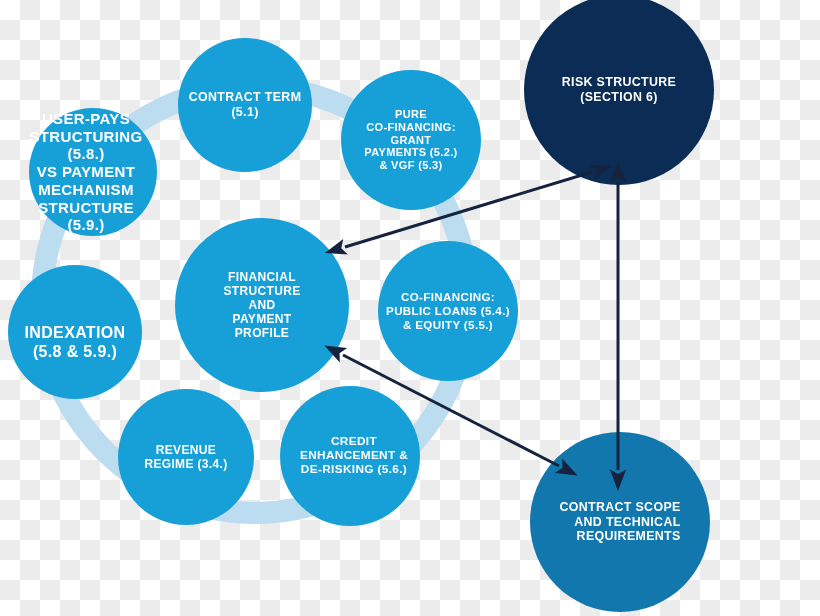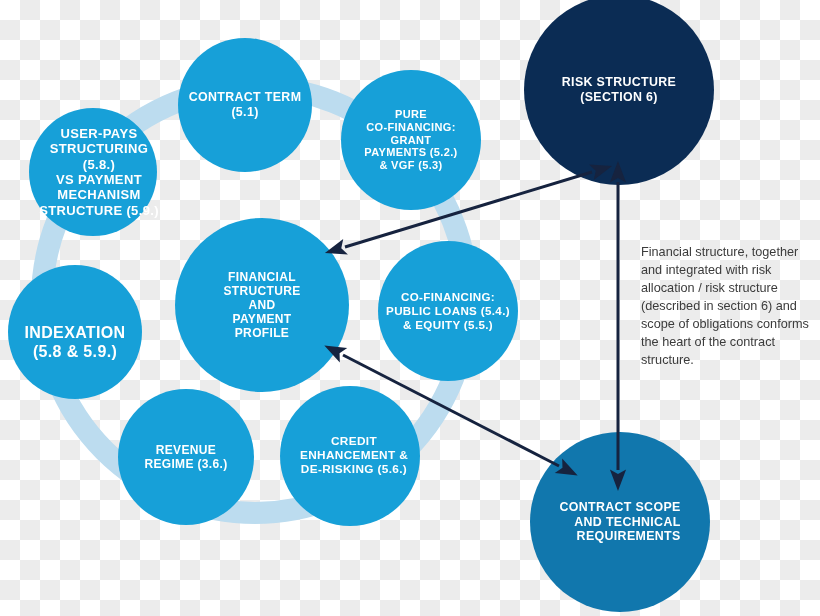--- a/index.html
+++ b/index.html
@@ -85,53 +85,46 @@
     <g id="connectors-group">
         <line x1="345" y1="247" x2="592" y2="172" stroke="#16233f" stroke-width="3" marker-end="url(#ah-end)" marker-start="url(#ah-start)"></line>
         <line x1="343" y1="355" x2="559" y2="466" stroke="#16233f" stroke-width="3" marker-end="url(#ah-end)" marker-start="url(#ah-start)"></line>
         <line x1="618" y1="182" x2="618" y2="470" stroke="#16233f" stroke-width="3" marker-end="url(#ah-end)" marker-start="url(#ah-start)"></line>
       </g>
   </svg>
 
   <div id="labels-layer">
       <div class="node-label" style="left: 178px; top: 38px; width: 134px; height: 134px; font-size: 12.4px;">CONTRACT TERM
 (5.1)</div>
-      <div class="node-label" style="left: 35px; top: 108px; width: 128px; height: 128px; font-size: 13px;">USER-PAYS
+      <div class="node-label" style="left: 22px; top: 108px; width: 128px; height: 128px; font-size: 15px;">USER-PAYS
 STRUCTURING (5.8.)
 VS PAYMENT
 MECHANISM
 STRUCTURE (5.9.)</div>
       <div class="node-label" style="left: 341px; top: 70px; width: 140px; height: 140px; font-size: 11px;">PURE
 CO-FINANCING:
 GRANT
 PAYMENTS (5.2.)
 &amp; VGF (5.3)</div>
       <div class="node-label" style="left: 175px; top: 218px; width: 174px; height: 174px; font-size: 12px;">FINANCIAL
 STRUCTURE
 AND
 PAYMENT
 PROFILE</div>
       <div class="node-label" style="left: 378px; top: 241px; width: 140px; height: 140px; font-size: 11.6px;">CO-FINANCING:
 PUBLIC LOANS (5.4.)
 &amp; EQUITY (5.5.)</div>
       <div class="node-label" style="left: 8px; top: 276px; width: 134px; height: 134px; font-size: 16px;">INDEXATION
 (5.8 &amp; 5.9.)</div>
       <div class="node-label" style="left: 118px; top: 389px; width: 136px; height: 136px; font-size: 12px;">REVENUE
-REGIME (3.6.)</div>
+REGIME (3.4.)</div>
       <div class="node-label" style="left: 284px; top: 386px; width: 140px; height: 140px; font-size: 11.8px;">CREDIT
 ENHANCEMENT &amp;
 DE-RISKING (5.6.)</div>
       <div class="node-label" style="left: 524px; top: -5px; width: 190px; height: 190px; font-size: 12.4px;">RISK STRUCTURE
 (SECTION 6)</div>
       <div class="node-label" style="left: 530px; top: 432px; width: 180px; height: 180px; font-size: 12.4px; text-align: right;">CONTRACT SCOPE
 AND TECHNICAL
 REQUIREMENTS</div>
     </div>
 
-  <div class="para" id="annotation" style="left: 641px; top: 243px; width: 180px;">Financial structure, together
-and integrated with risk
-allocation / risk structure
-(described in section 6) and
-scope of obligations conforms
-the heart of the contract
-structure.</div>
 
 </div>
 
 </body></html>

